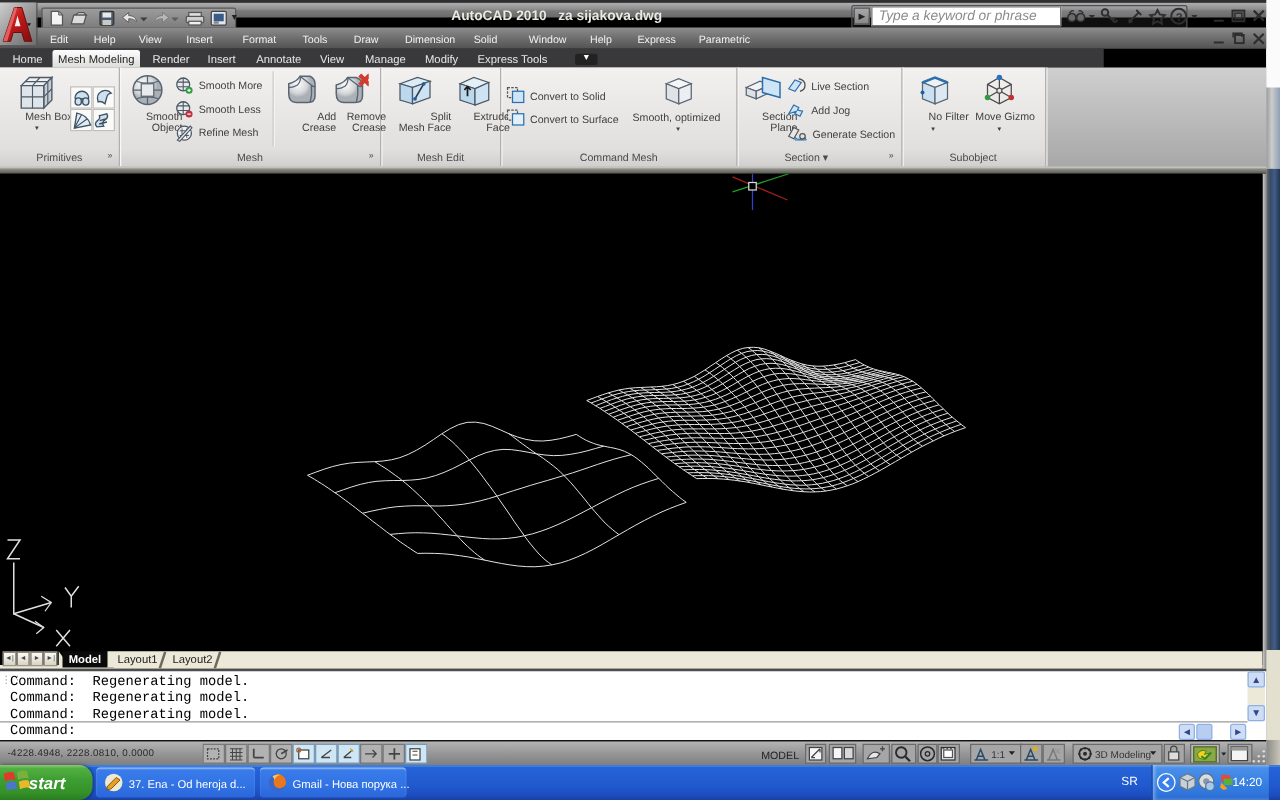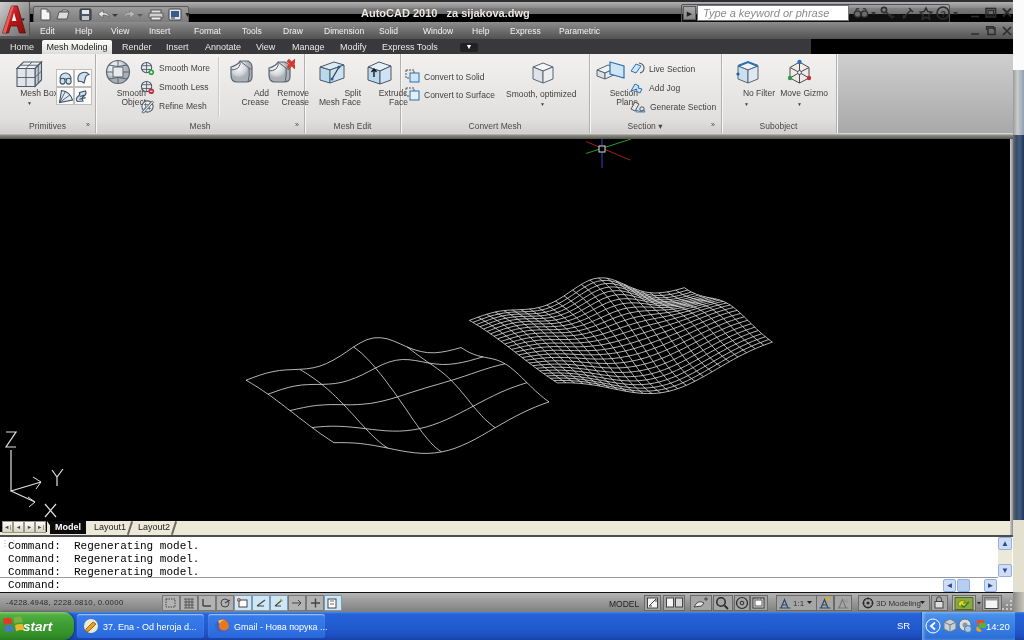--- a/index.html
+++ b/index.html
@@ -8,21 +8,21 @@
 
 #titlebar{left:0;top:0;width:1013px;height:14px;background:linear-gradient(#b0b0b0,#8e8e8e 45%,#7a7a7a 55%,#696969);border-top:2px solid #2f2f2f}
 #alogo{left:0;top:2px;width:30px;height:34px;background:linear-gradient(135deg,#cfcfcf,#8f8f8f 60%,#6f6f6f);border-right:1px solid #555;z-index:30}
 #qat{left:33px;top:4px;width:156px;height:17px;border:1px solid #5a5a5a;border-radius:2px;background:linear-gradient(#9c9c9c,#7d7d7d)}
 #wintitle{left:361px;top:5px;width:400px;color:#eae8e2;font-size:11px;font-weight:bold;text-shadow:0 1px 1px rgba(0,0,0,0.35)}
 #searchbox{left:683px;top:3px;width:276px;height:17px}
 
 #menubar{left:0;top:22px;width:1013px;height:17px;background:linear-gradient(#8d8d8d,#6e6e6e 50%,#525252)}
 .mi{position:absolute;top:4px;color:#f2f2f2;font-size:8.5px}
 
-#tabrow{left:0;top:39px;width:811px;height:15px;background:#39393b}
+#tabrow{left:0;top:39px;width:883px;height:15px;background:#39393b}
 .rtab{position:absolute;top:3px;color:#e8e8e8;font-size:9px}
 #activetab{left:42px;top:1px;width:70px;height:14px;background:linear-gradient(#fdfdfd,#dcdcda);border-radius:2px 2px 0 0;color:#222;font-size:9px;text-align:center;padding-top:2px}
 #tabarrow{left:460px;top:4px;width:18px;height:9px;background:#222;border-radius:2px;color:#fff;font-size:7px;text-align:center;line-height:8px}
 
 #ribbon{left:0;top:54px;width:1013px;height:79px;background:linear-gradient(#cfcfcf,#a8a8a8)}
 #panels{left:0;top:0;width:836px;height:79px;background:linear-gradient(#f2f1f0,#e4e2e0 70%,#dddbd9)}
 #ptitles{left:0;top:64px;width:836px;height:15px;background:linear-gradient(#e3e1df,#d2d0ce)}
 .pt{position:absolute;top:3px;width:100%;color:#4a4a4a;font-size:8.5px;text-align:center}
 .psep{position:absolute;top:0;width:1px;height:79px;background:#b2b0ae;box-shadow:1px 0 0 #f8f8f8}
 .isep{position:absolute;top:3px;width:1px;height:60px;background:#cdcbc9;box-shadow:1px 0 0 #f4f4f4}
@@ -162,21 +162,21 @@
     <div class="rtab" style="left:340px">Modify</div>
     <div class="rtab" style="left:382px">Express Tools</div>
     <div class="abs" id="tabarrow">▼</div>
   </div>
   <div class="abs" id="ribbon">
     <div class="abs" id="panels"></div>
     <div class="abs" id="ptitles">
       <div class="pt" style="left:0;width:95px">Primitives</div>
       <div class="pt" style="left:96px;width:208px">Mesh</div>
       <div class="pt" style="left:305px;width:95px">Mesh Edit</div>
-      <div class="pt" style="left:401px;width:188px">Convert Mesh</div>
+      <div class="pt" style="left:401px;width:188px">Command Mesh</div>
       <div class="pt" style="left:590px;width:110px">Section ▾</div>
       <div class="pt" style="left:722px;width:113px">Subobject</div>
       <div class="pt" style="left:83px;width:10px;font-size:7px">»</div>
       <div class="pt" style="left:292px;width:10px;font-size:7px">»</div>
       <div class="pt" style="left:708px;width:10px;font-size:7px">»</div>
     </div>
     <div class="psep" style="left:95px"></div>
     <div class="psep" style="left:304px"></div>
     <div class="psep" style="left:400px"></div>
     <div class="psep" style="left:589px"></div>

